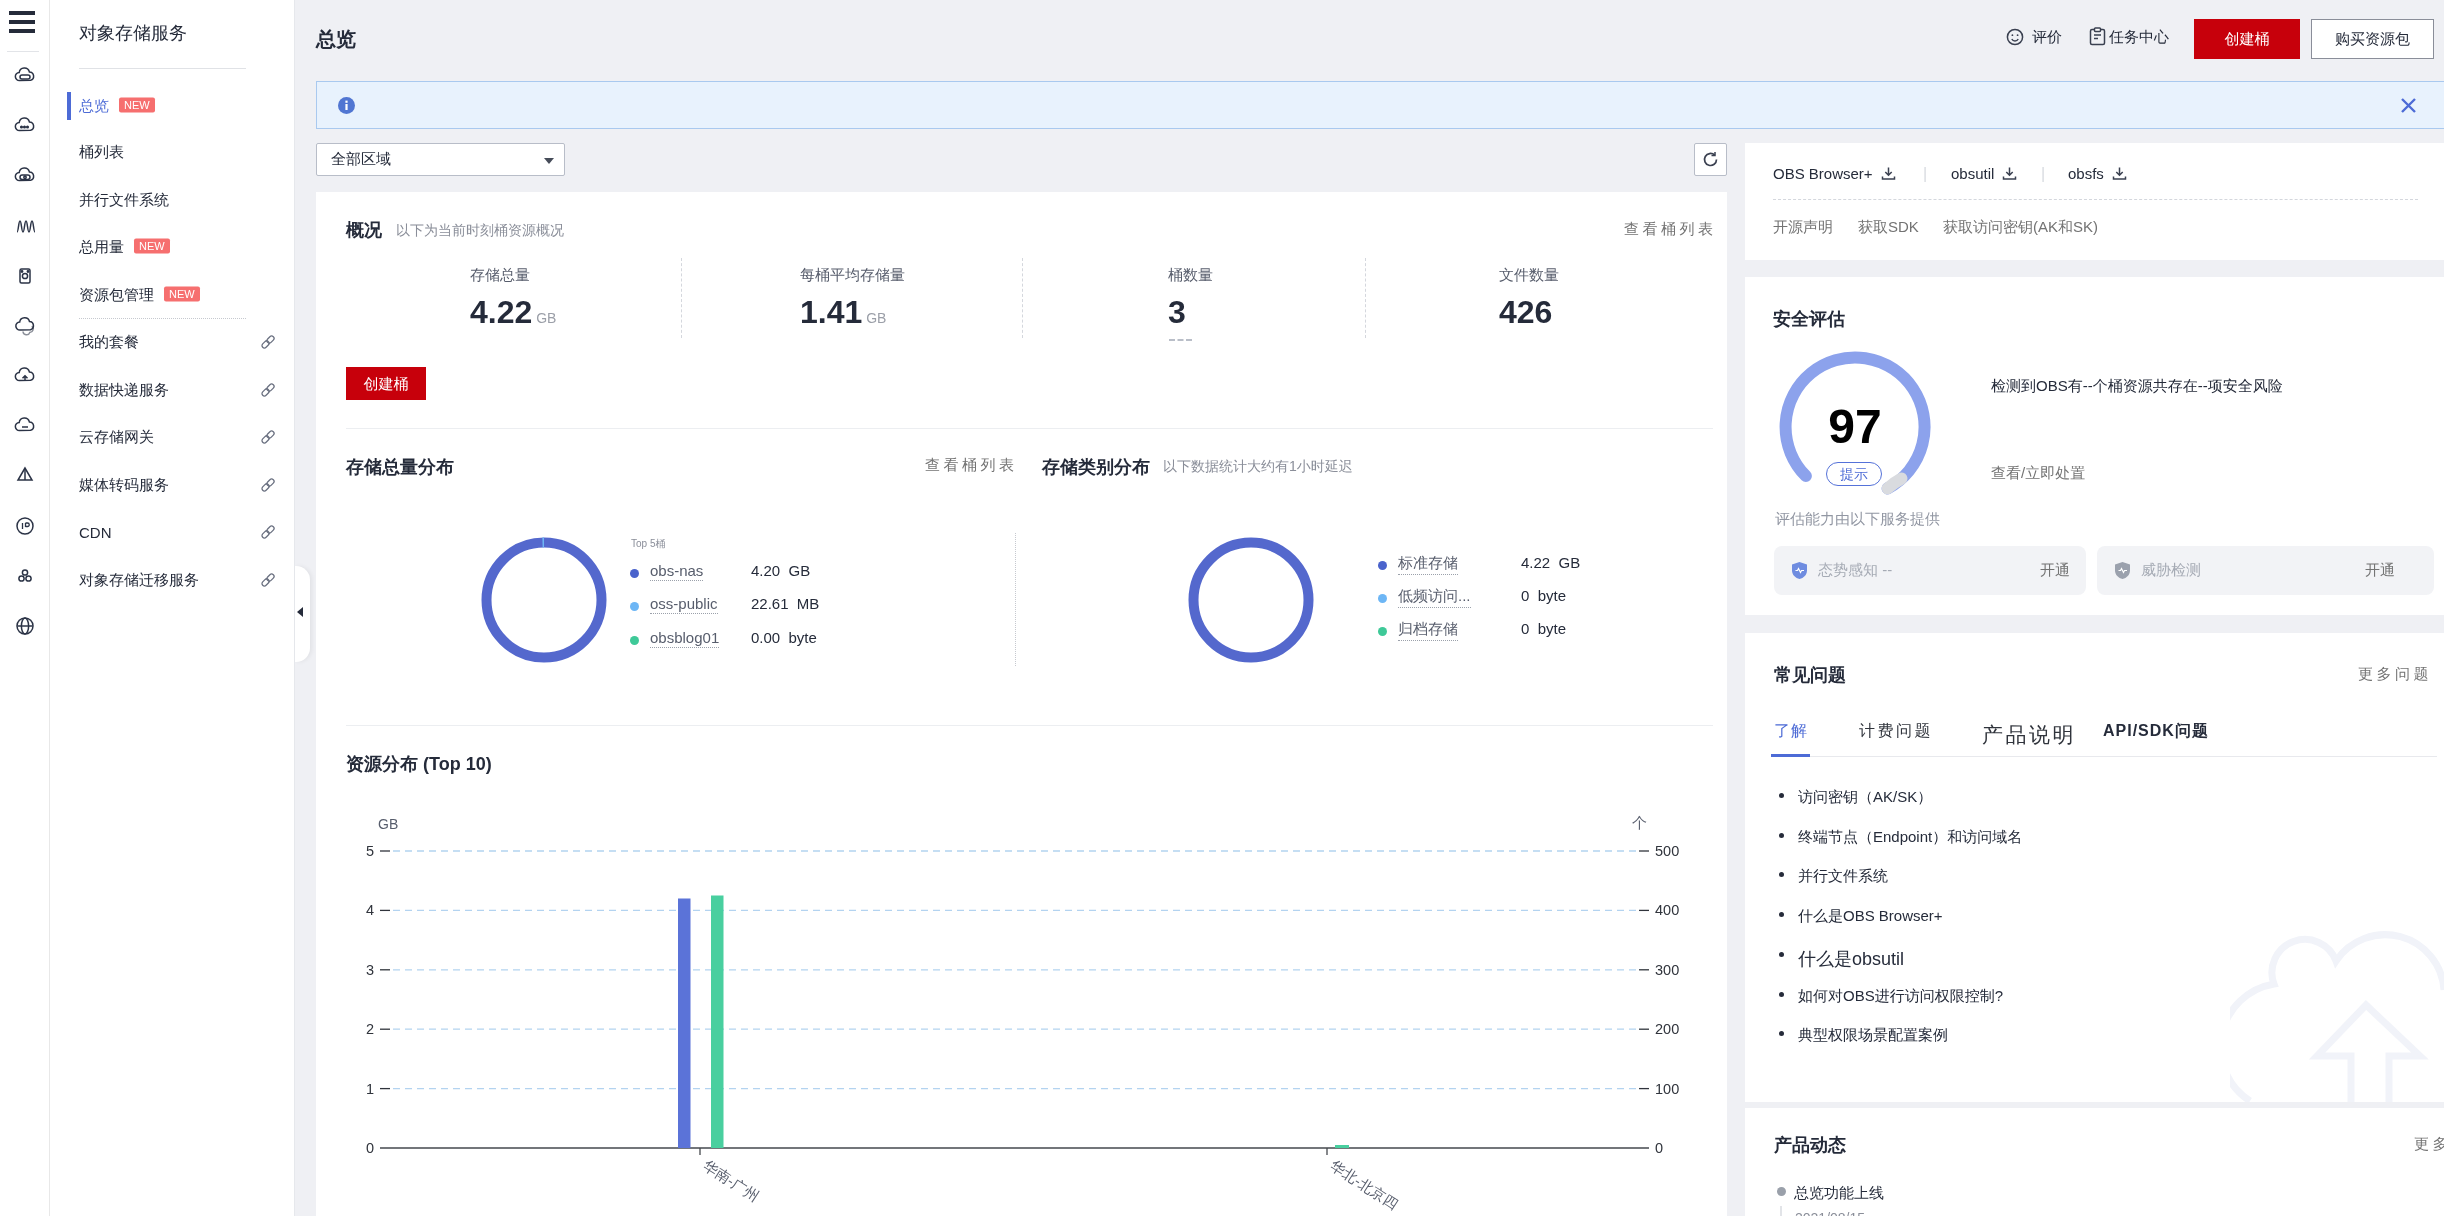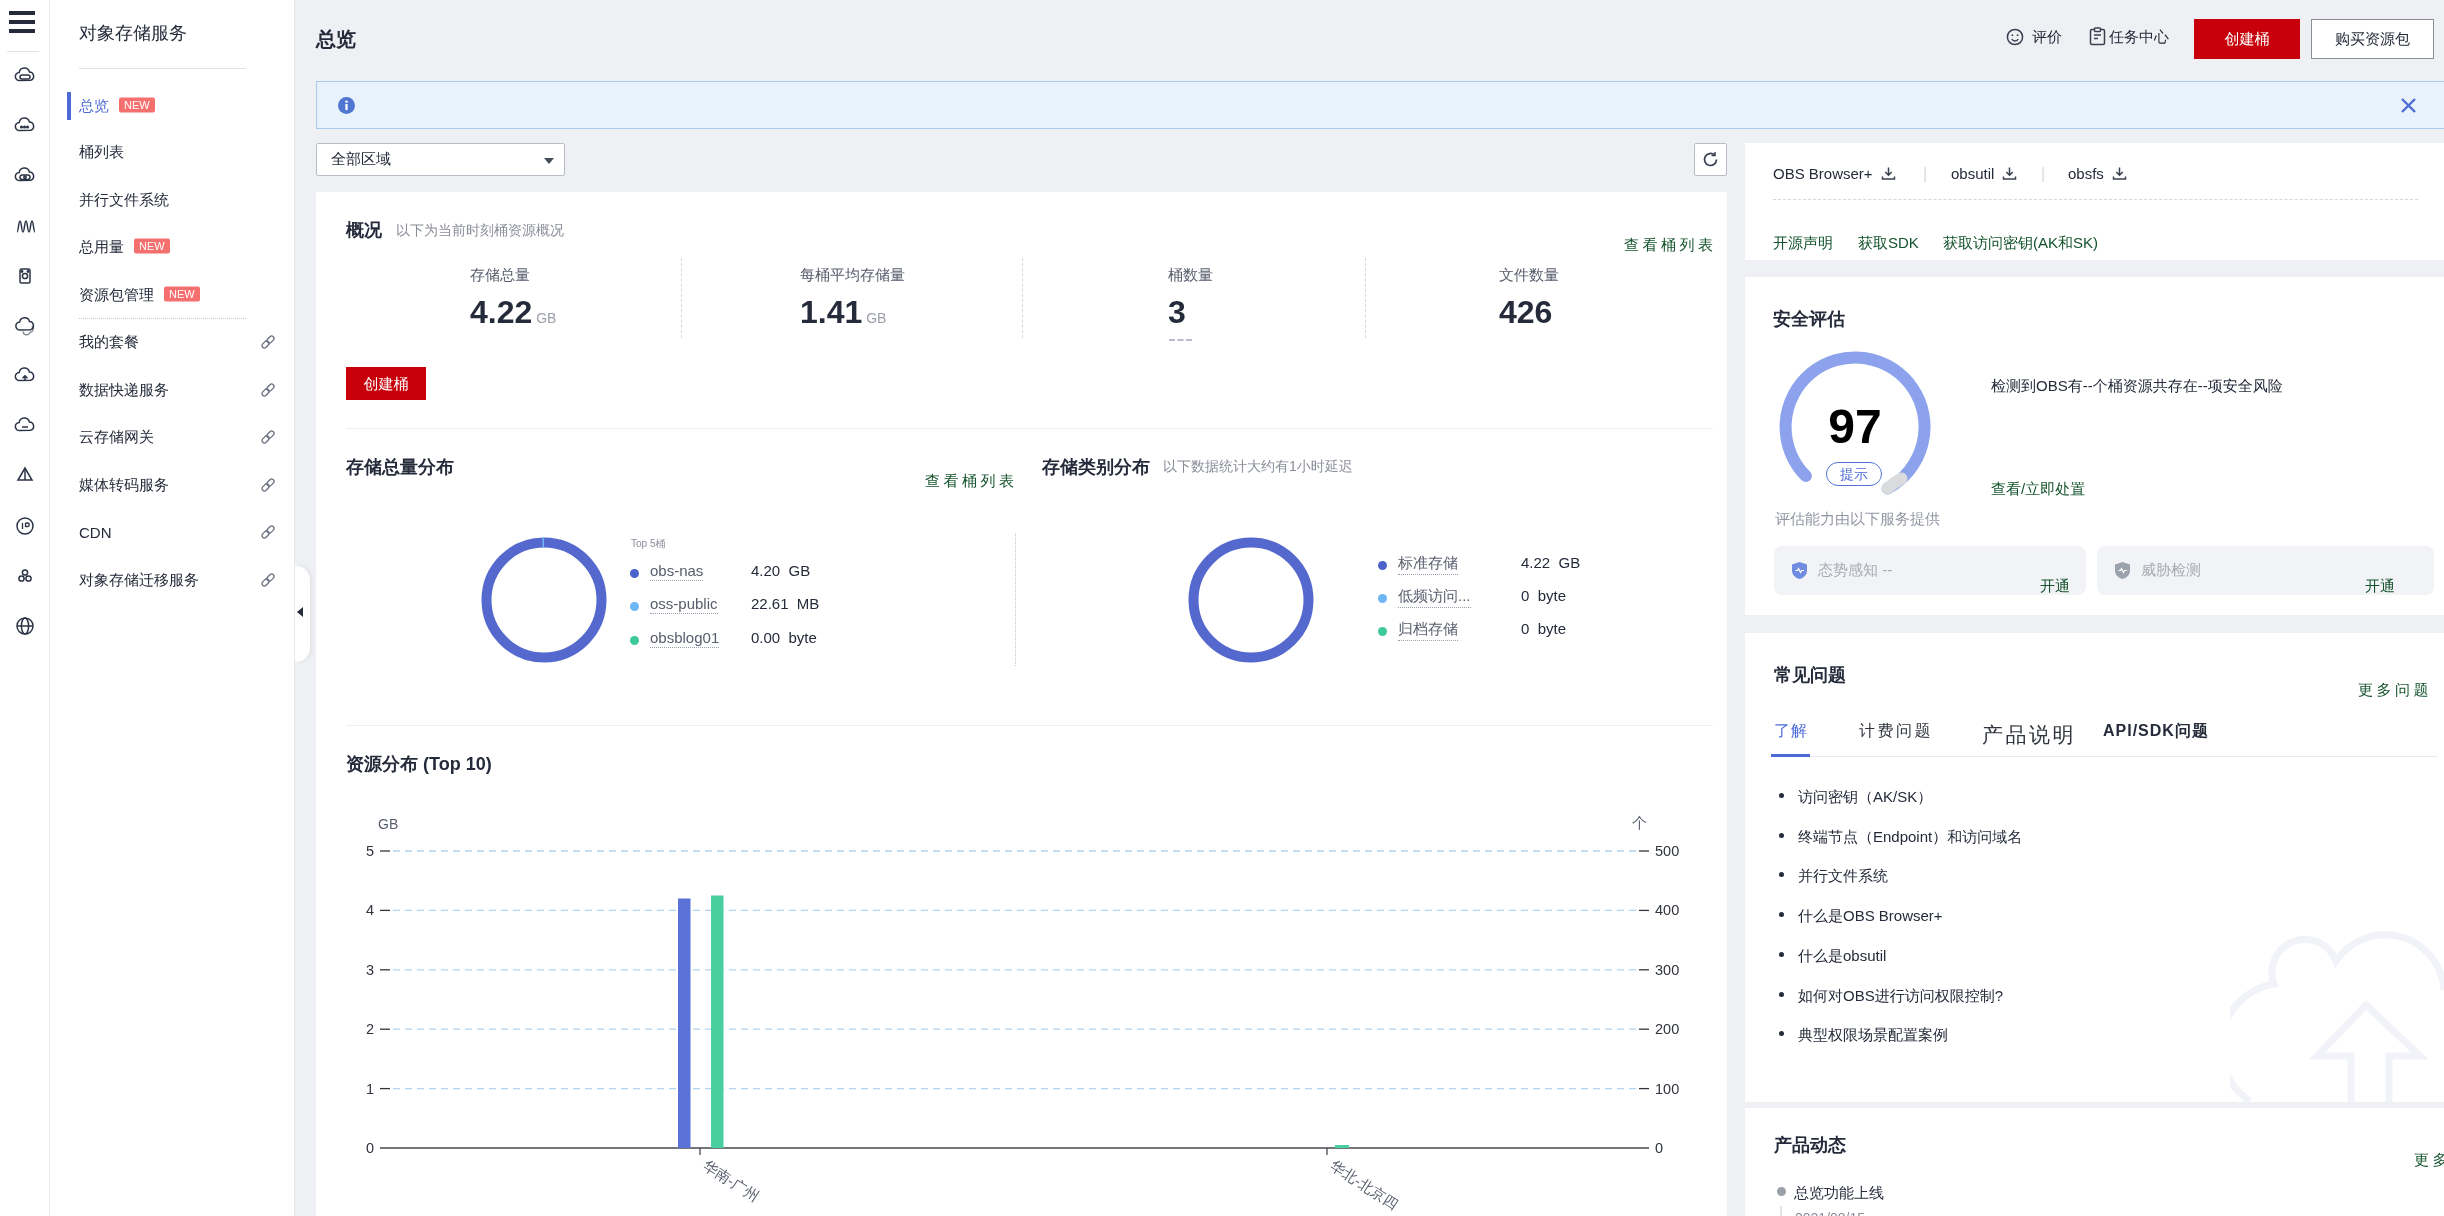--- a/index.html
+++ b/index.html
@@ -1,19 +1,19 @@
 <!DOCTYPE html>
 <html><head><meta charset="utf-8">
 <style>
 *{margin:0;padding:0;box-sizing:border-box;}
 html,body{width:2444px;height:1216px;overflow:hidden;background:#eff0f4;
 font-family:"Liberation Sans",sans-serif;color:#252b3a;}
 .abs{position:absolute;white-space:nowrap;}
 .card{position:absolute;background:#fff;}
-.link{color:#14532d;margin-top:16px;}
+.link{color:#737373;}
 .ls3{letter-spacing:3.5px;}
 .gray{color:#8a8e99;}
 svg{display:block;}
 </style></head>
 <body>
 <div class="abs" style="left:0;top:0;width:50px;height:1216px;background:#fff;border-right:1px solid #e8e8e8;">
     <div class="abs" style="left:9px;top:11px;width:26px;height:3.5px;background:#252b3a"></div>
     <div class="abs" style="left:9px;top:20px;width:26px;height:3.5px;background:#252b3a"></div>
     <div class="abs" style="left:9px;top:29px;width:26px;height:3.5px;background:#252b3a"></div>
     <div class="abs" style="left:7px;top:51px;width:32px;height:1px;background:#e2e4e8"></div>
@@ -339,21 +339,21 @@
 <div class="abs" style="left:358px;top:88px;font-size:16px;letter-spacing:1px;color:#252b3a;font-weight:bold;">API/SDK问题</div>
     <div class="abs" style="left:34px;top:160px;width:5px;height:5px;border-radius:50%;background:#252b3a;"></div>
     <div class="abs" style="left:53px;top:155px;font-size:15px;">访问密钥（AK/SK）</div>
     <div class="abs" style="left:34px;top:199.7px;width:5px;height:5px;border-radius:50%;background:#252b3a;"></div>
     <div class="abs" style="left:53px;top:194.7px;font-size:15px;">终端节点（Endpoint）和访问域名</div>
     <div class="abs" style="left:34px;top:239.4px;width:5px;height:5px;border-radius:50%;background:#252b3a;"></div>
     <div class="abs" style="left:53px;top:234.4px;font-size:15px;">并行文件系统</div>
     <div class="abs" style="left:34px;top:279.1px;width:5px;height:5px;border-radius:50%;background:#252b3a;"></div>
     <div class="abs" style="left:53px;top:274.1px;font-size:15px;">什么是OBS Browser+</div>
     <div class="abs" style="left:34px;top:318.8px;width:5px;height:5px;border-radius:50%;background:#252b3a;"></div>
-    <div class="abs" style="left:53px;top:313.8px;font-size:15px;">什么是obsutil</div>
+    <div class="abs" style="left:53px;top:313.8px;font-size:18px;">什么是obsutil</div>
     <div class="abs" style="left:34px;top:358.5px;width:5px;height:5px;border-radius:50%;background:#252b3a;"></div>
     <div class="abs" style="left:53px;top:353.5px;font-size:15px;">如何对OBS进行访问权限控制?</div>
     <div class="abs" style="left:34px;top:398.2px;width:5px;height:5px;border-radius:50%;background:#252b3a;"></div>
     <div class="abs" style="left:53px;top:393.2px;font-size:15px;">典型权限场景配置案例</div>
   </div>
 <div class="card" style="left:1745px;top:1108px;width:699px;height:120px;overflow:hidden;">
     <div class="abs" style="left:29px;top:25px;font-size:18px;font-weight:bold;">产品动态</div>
 <div class="abs link ls3" style="left:669px;top:27px;font-size:15px;">更多</div>
 <div class="abs" style="left:32px;top:79px;width:9px;height:9px;border-radius:50%;background:#9aa0aa;"></div>
 <div class="abs" style="left:49px;top:76px;font-size:15px;">总览功能上线</div>

